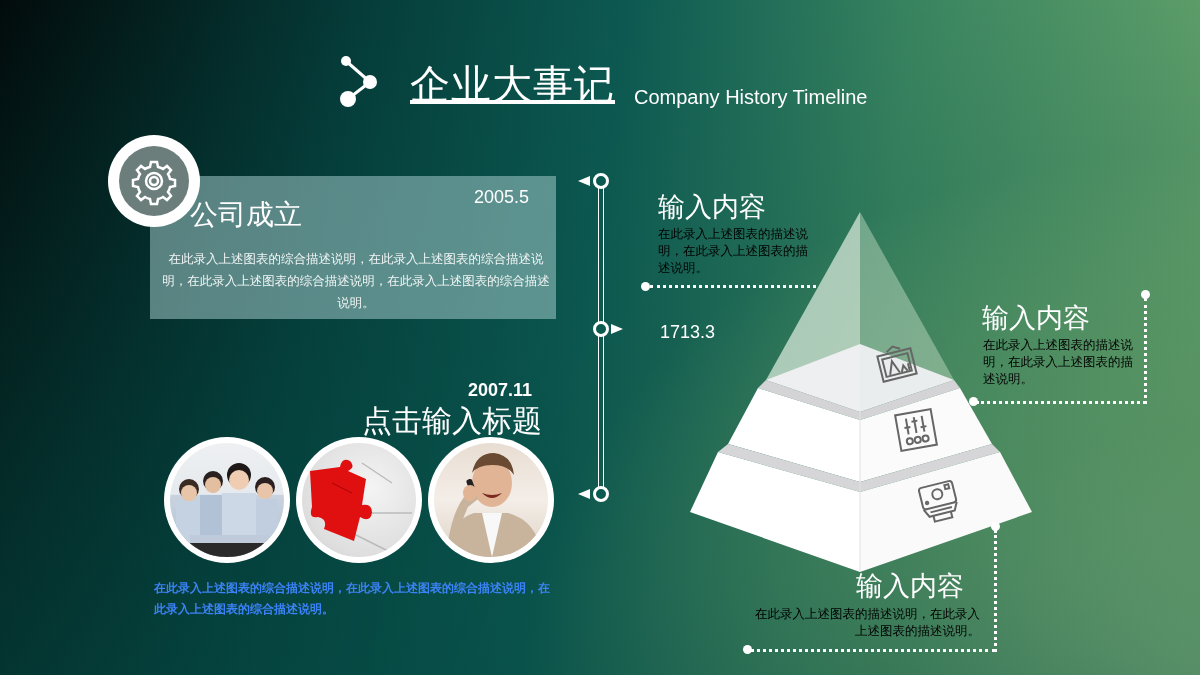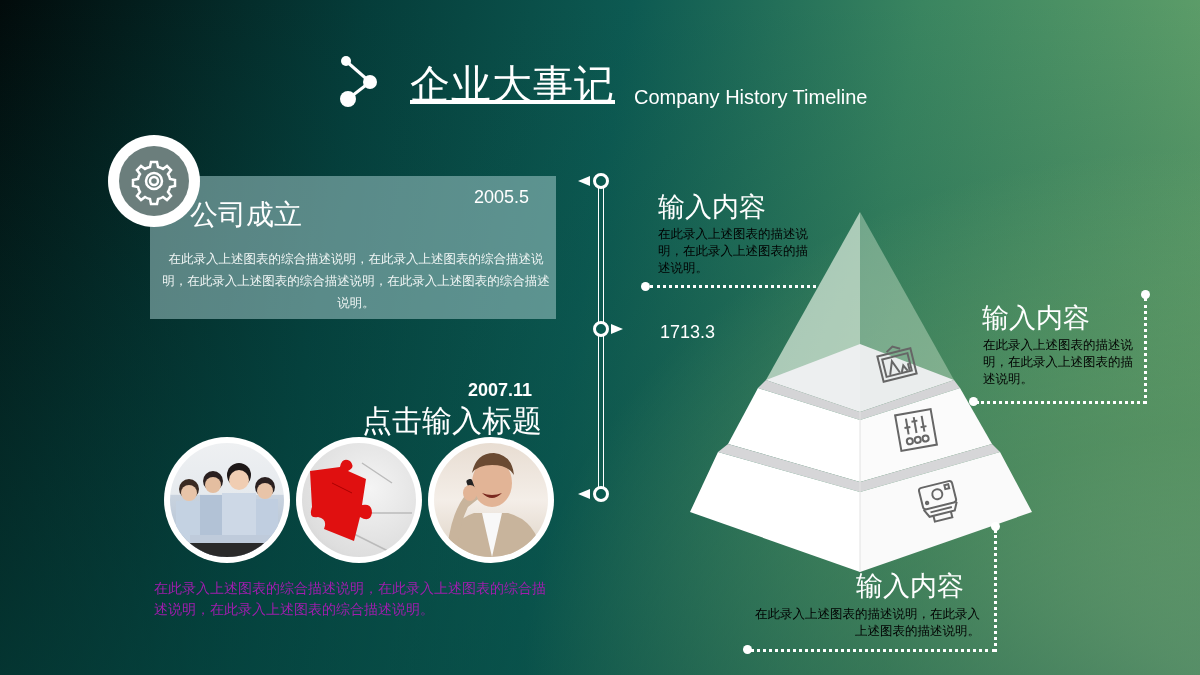--- a/index.html
+++ b/index.html
@@ -38,21 +38,21 @@
   .tl-arrow-l { width: 0; height: 0; border-top: 5px solid transparent; border-bottom: 5px solid transparent; border-right: 12px solid #fff; }
   .tl-arrow-r { width: 0; height: 0; border-top: 5px solid transparent; border-bottom: 5px solid transparent; border-left: 12px solid #fff; }
 
   .mid-date { left: 660px; top: 321px; font-size: 18px; line-height: 22px; font-family: "Liberation Sans", sans-serif; }
 
   
   .s2-date { left: 468px; top: 379px; font-size: 18px; line-height: 22px; font-family: "Liberation Sans", sans-serif; font-weight: bold; }
   .s2-title { left: 362px; top: 402px; font-size: 30px; line-height: 38px; }
   .photo { width: 126px; height: 126px; border-radius: 50%; background: #fff; padding: 6px; }
   .photo-inner { width: 100%; height: 100%; border-radius: 50%; overflow: hidden; position: relative; }
-  .s2-desc { left: 154px; top: 578px; width: 400px; font-size: 14px; line-height: 21px; color: #a21caf; }
+  .s2-desc { left: 154px; top: 578px; width: 400px; font-size: 12px; line-height: 21px; color: #3b82f6; font-weight: bold; }
 
   
   .info-title { font-size: 27px; line-height: 32px; }
   .info-desc { font-size: 12.5px; line-height: 17px; color: #000000; }
   .dot { width: 9px; height: 9px; border-radius: 50%; background: #fff; }
   .dots-h { height: 0; border-top: 3px dotted #fff; }
   .dots-v { width: 0; border-left: 3px dotted #fff; }
 </style>
 </head>
 <body>

